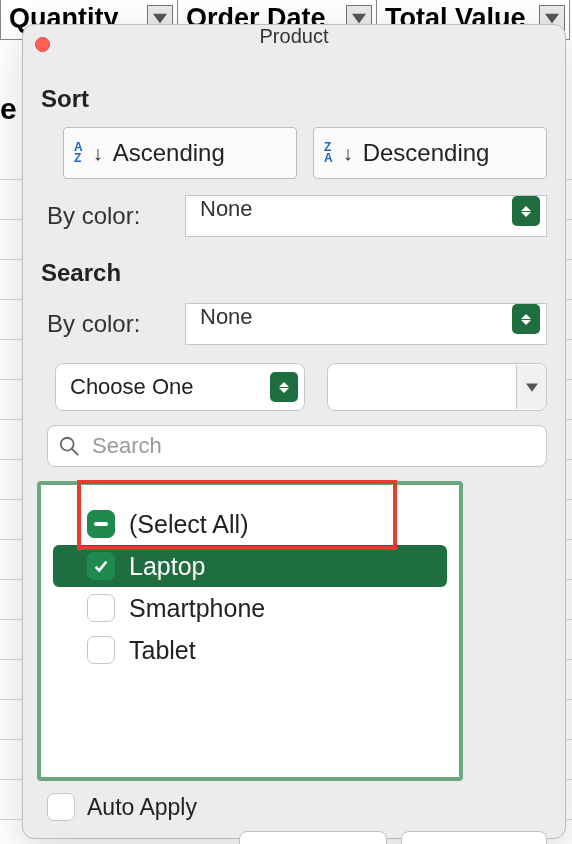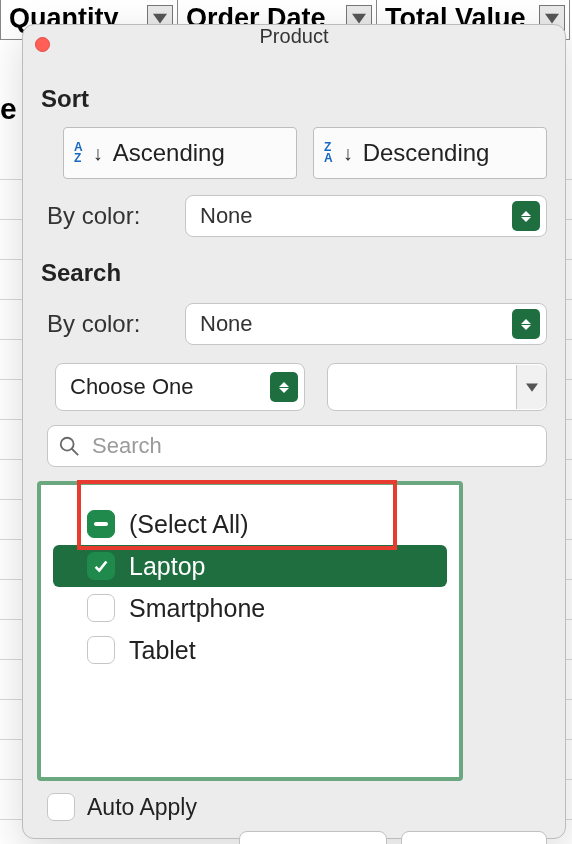--- a/index.html
+++ b/index.html
@@ -59,22 +59,22 @@
   }
   .az-box {
     display:flex; flex-direction:column; font-size:12px; font-weight:700; line-height:11px;
     color:#1766c0;
   }
   .arrow-down { font-size:20px; color:#333; }
 
   .row { display:flex; align-items:center; margin:16px 0 14px 6px; }
   .row-label { width:138px; font-size:24px; color:#333; }
   .select {
-    flex:1; height:42px; background:#fff; border:1px solid #c6c6c6; border-radius:8px;
-    display:flex; align-items:center; justify-content:space-between; padding:0 6px 0 14px;
+    flex:1; height:42px; background:#fff; border:1px solid #c6c6c6; border-radius:0;
+    display:flex; align-items:flex-start; justify-content:space-between; padding:0 6px 0 14px;
     font-size:22px; color:#333;
   }
   .stepper {
     width:28px; height:30px; background:#1f6e3f; border-radius:5px;
     display:flex; flex-direction:column; align-items:center; justify-content:center;
     gap:1px;
   }
   .stepper .tri { width:0; height:0; border-left:5px solid transparent; border-right:5px solid transparent; }
   .stepper .up { border-bottom:5px solid #fff; }
   .stepper .dn { border-top:5px solid #fff; }

